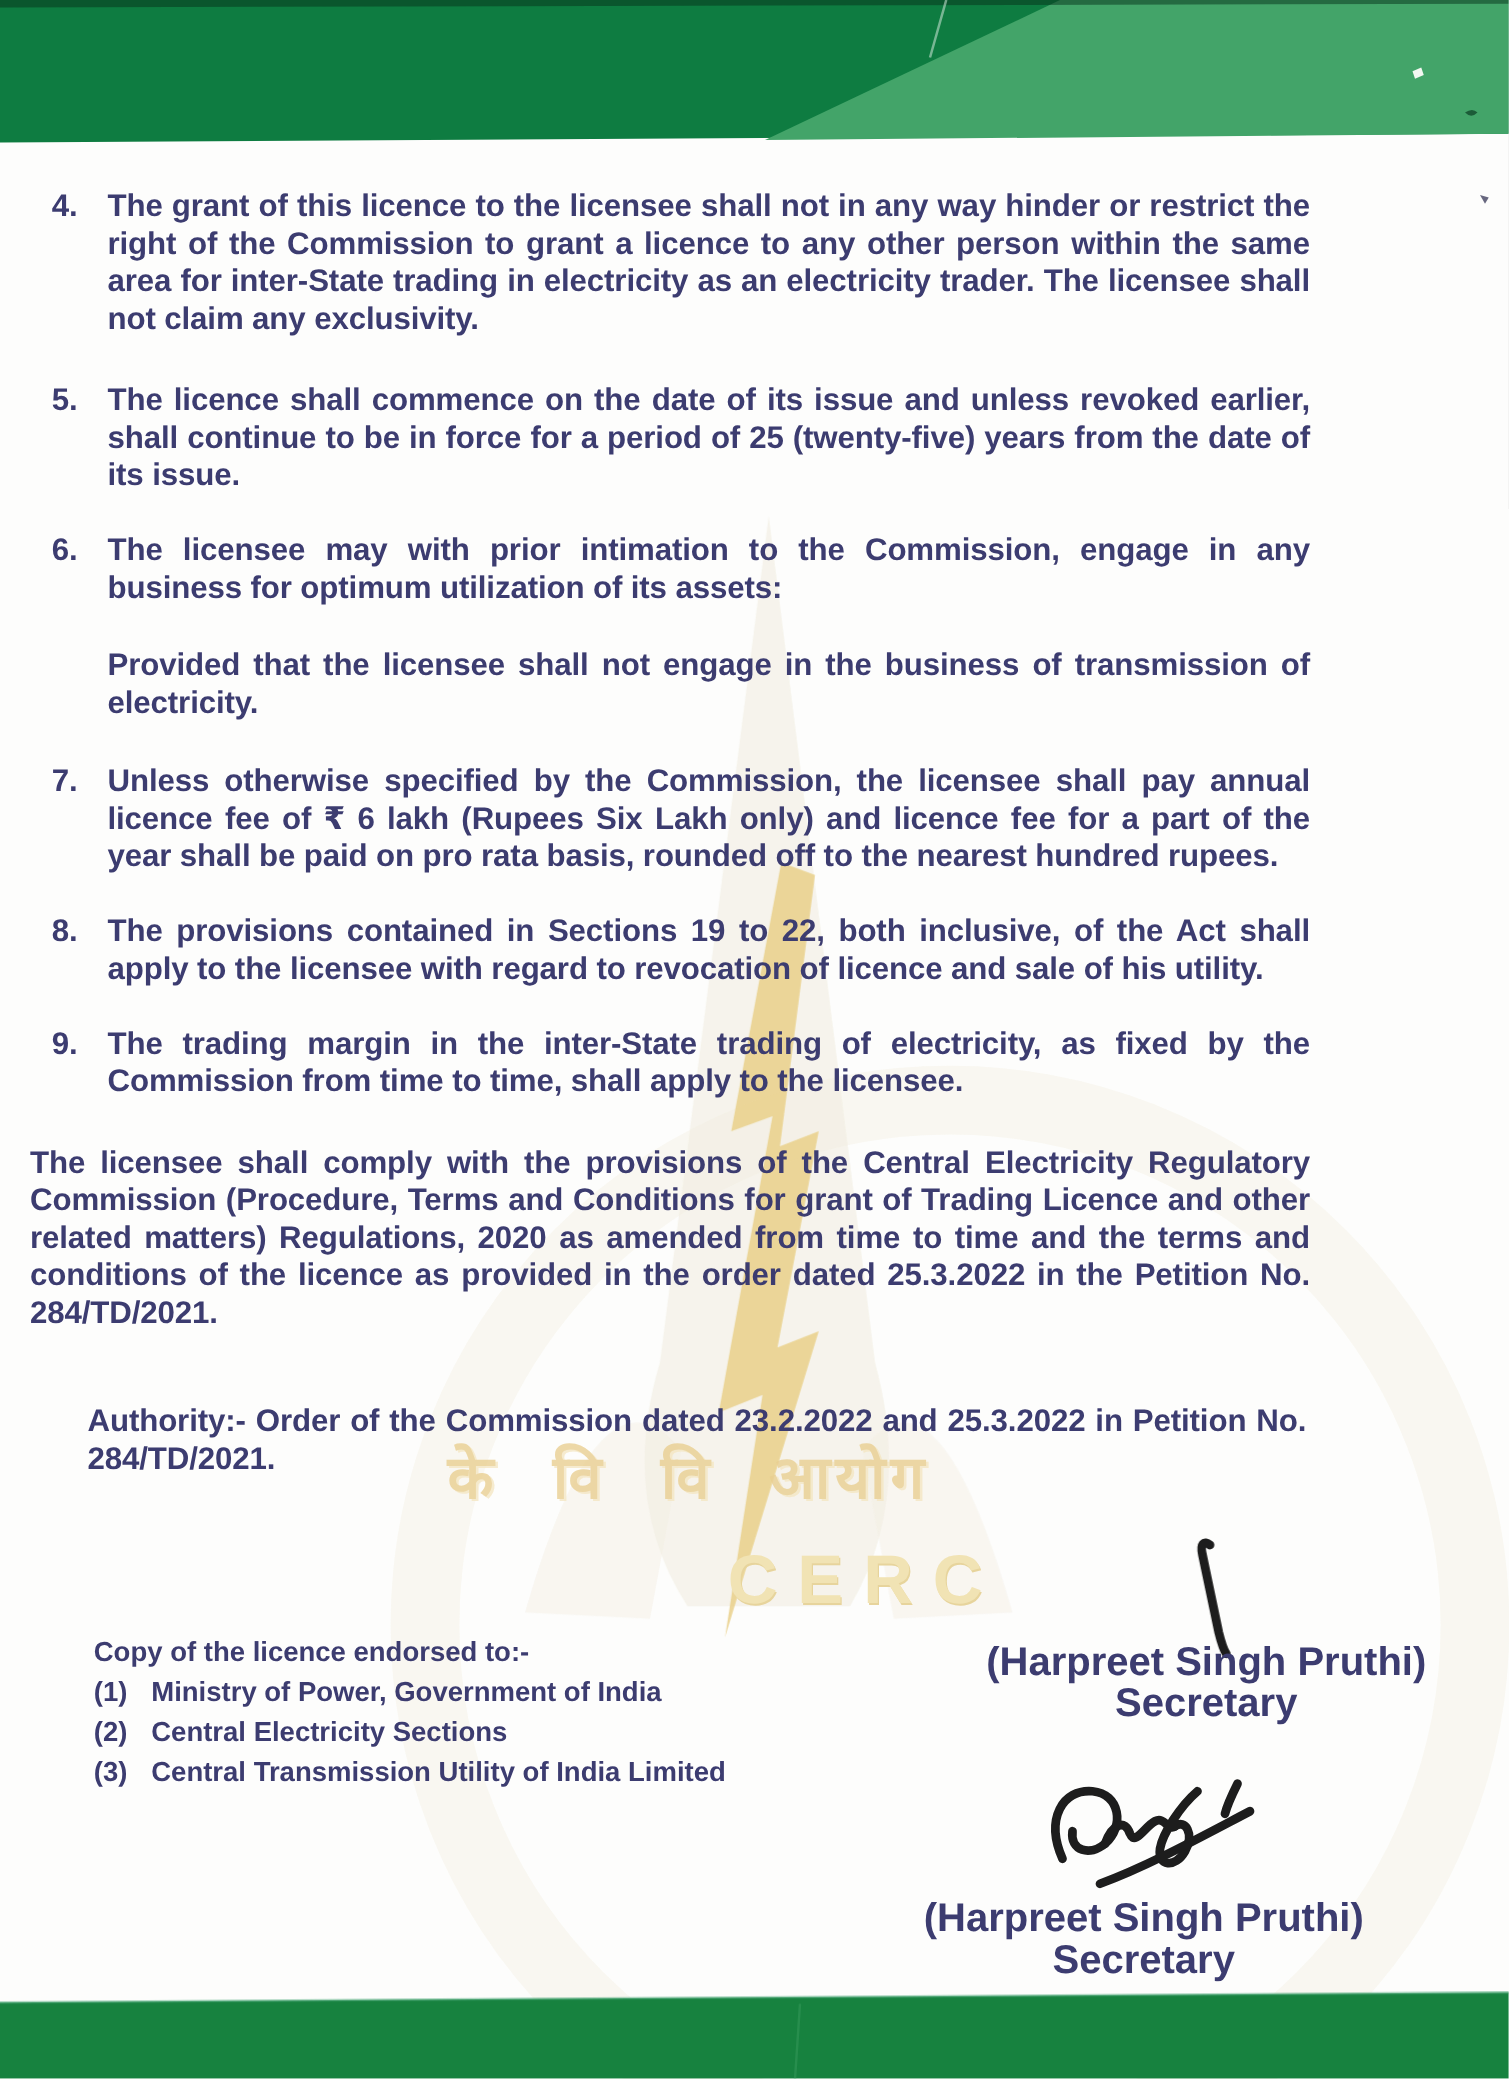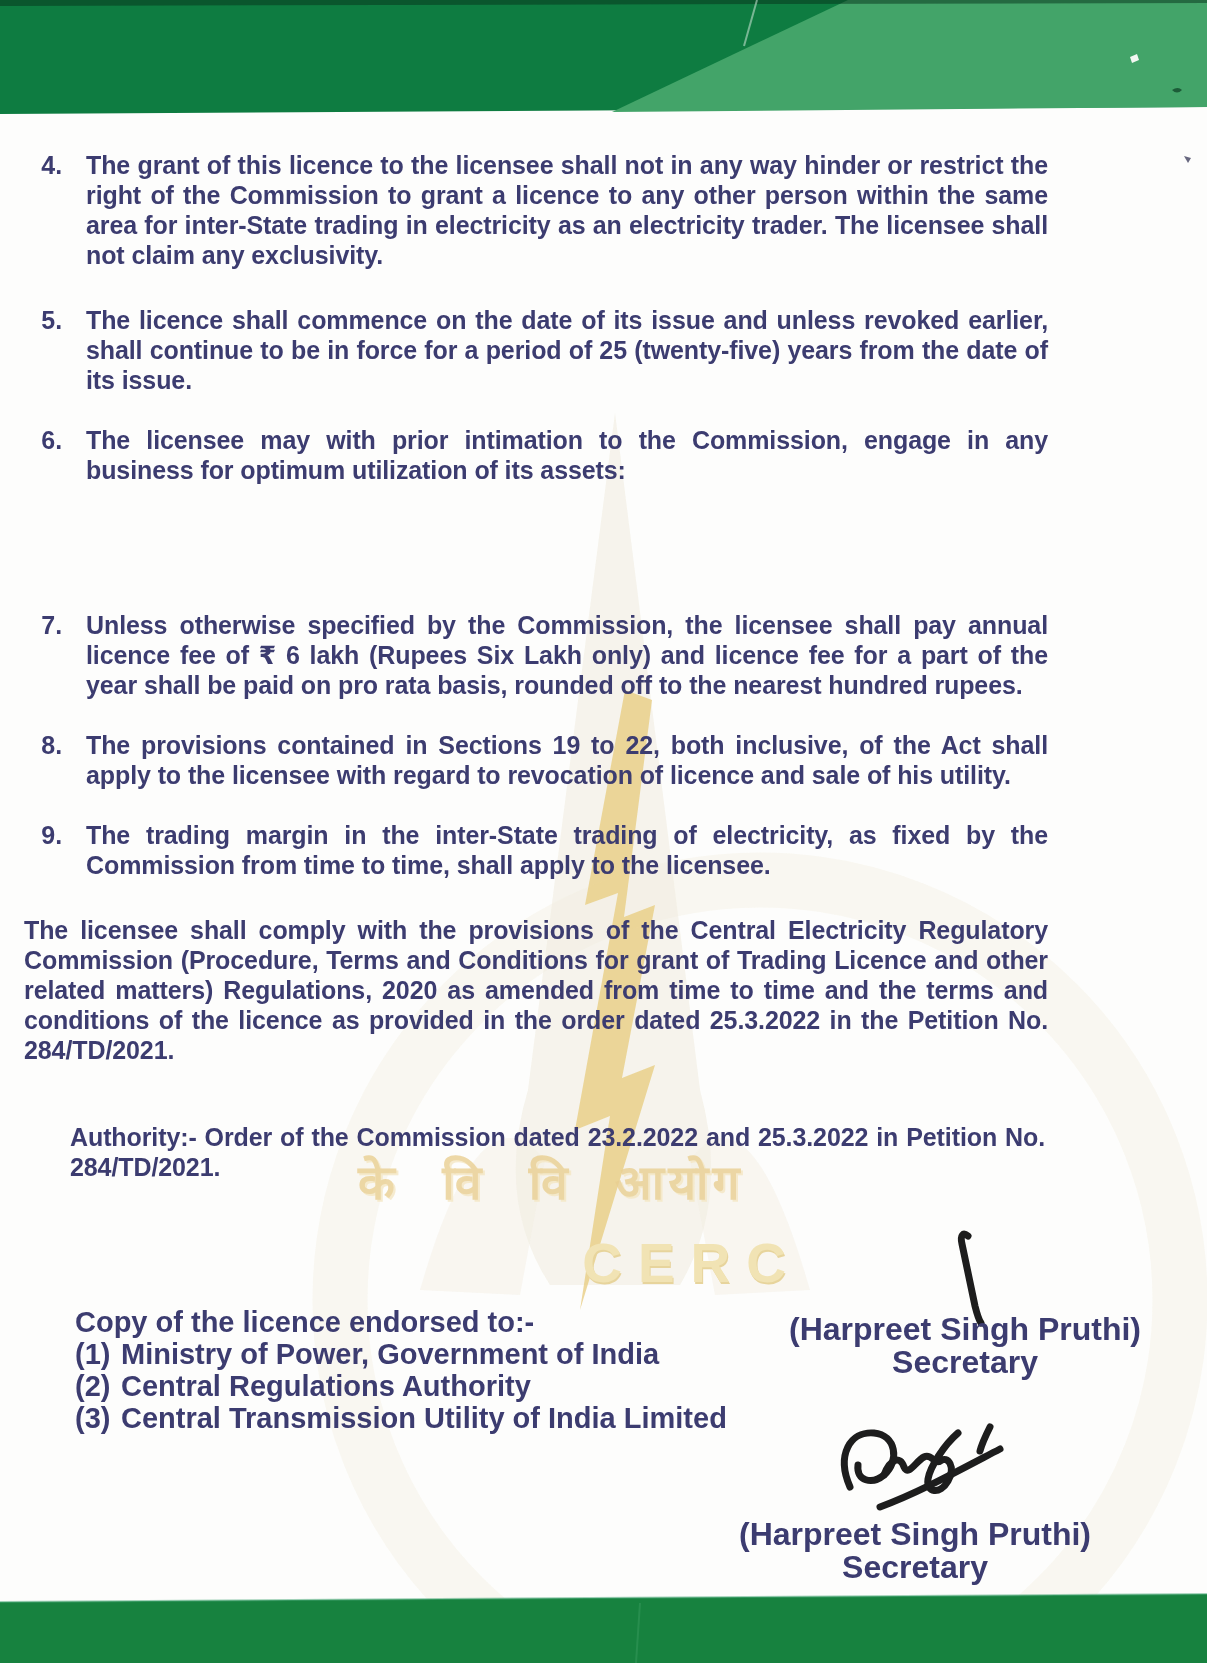--- a/index.html
+++ b/index.html
@@ -38,21 +38,21 @@
     letter-spacing:4px;word-spacing:26px;
     text-shadow:2px 2px 0 #f4e7c4;
     white-space:nowrap;
   }
   .wm-cerc{
     position:absolute;left:438px;top:1234px;width:364px;
     font-size:55px;line-height:58px;text-align:right;
     color:#f1e3b4;letter-spacing:16px;
     text-shadow:1px 2px 0 #e7d49c;
   }
-  .endorse{position:absolute;left:75px;top:1306px;font-size:29px;line-height:32px;}
+  .endorse{position:absolute;left:75px;top:1306px;font-size:22px;line-height:32px;}
   .endorse .row{display:flex;}
   .endorse .enum{width:44px;flex:0 0 auto;}
   .endorse .etext{margin-left:2px;}
   .sig-block{position:absolute;width:380px;text-align:center;font-size:32px;line-height:33px;}
   .sig1{left:775px;top:1313px;}
   .sig2{left:725px;top:1518px;}
   .sig-svg{position:absolute;pointer-events:none;}
   .stroke1{left:935px;top:1228px;}
   .scrawl2{left:828px;top:1415px;}
 </style>
@@ -100,20 +100,24 @@
   <div class="doc-item" style="top:305px;">
     <div class="num">5.</div>
     <div class="body">The licence shall commence on the date of its issue and unless revoked earlier, shall continue to be in force for a period of 25 (twenty-five) years from the date of its issue.</div>
   </div>
 
   <div class="doc-item" style="top:425px;">
     <div class="num">6.</div>
     <div class="body">The licensee may with prior intimation to the Commission, engage in any business for optimum utilization of its assets:</div>
   </div>
 
+  <div class="doc-item" style="top:517px;">
+    <div class="num"></div>
+    <div class="body">Provided that the licensee shall not engage in the business of transmission of electricity.</div>
+  </div>
 
   <div class="doc-item" style="top:610px;">
     <div class="num">7.</div>
     <div class="body">Unless otherwise specified by the Commission, the licensee shall pay annual licence fee of ₹ 6 lakh (Rupees Six Lakh only) and licence fee for a part of the year shall be paid on pro rata basis, rounded off to the nearest hundred rupees.</div>
   </div>
 
   <div class="doc-item" style="top:730px;">
     <div class="num">8.</div>
     <div class="body">The provisions contained in Sections 19 to 22, both inclusive, of the Act shall apply to the licensee with regard to revocation of licence and sale of his utility.</div>
   </div>
@@ -136,21 +140,21 @@
 
   
   <div class="endorse">
     <div>Copy of the licence endorsed to:-</div>
     <div class="row">
       <div class="enum">(1)</div>
       <div class="etext">Ministry of Power, Government of India</div>
     </div>
     <div class="row">
       <div class="enum">(2)</div>
-      <div class="etext">Central Regulations Authority</div>
+      <div class="etext">Central Electricity Sections</div>
     </div>
     <div class="row">
       <div class="enum">(3)</div>
       <div class="etext">Central Transmission Utility of India Limited</div>
     </div>
   </div>
 
   
   <svg class="sig-svg stroke1" width="70" height="105" viewBox="0 0 70 105">
     <path d="M33 8 C28 4 25 7 27 16 L40 78 C42 86 44 92 46 95" fill="none" stroke="#1d1d1d" stroke-width="7" stroke-linecap="round"></path>

